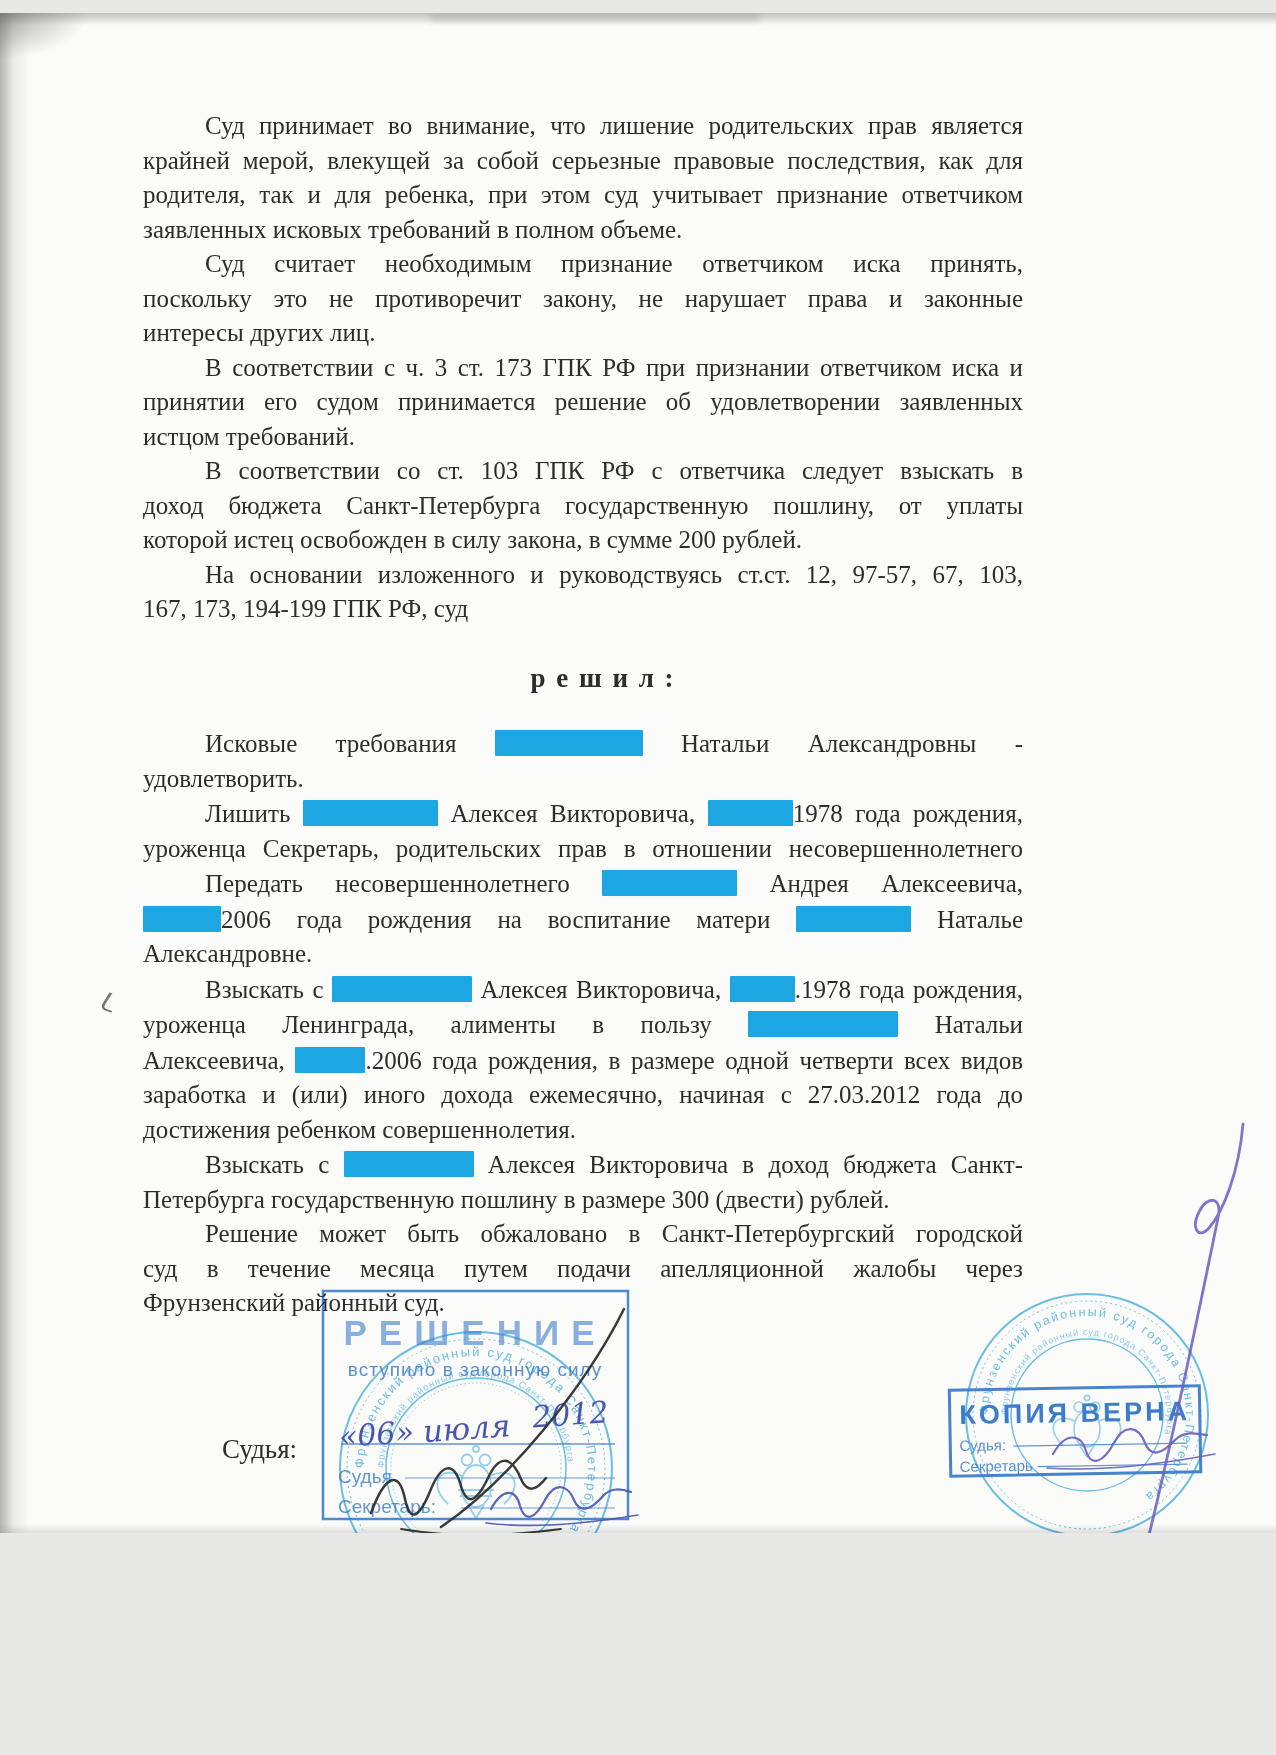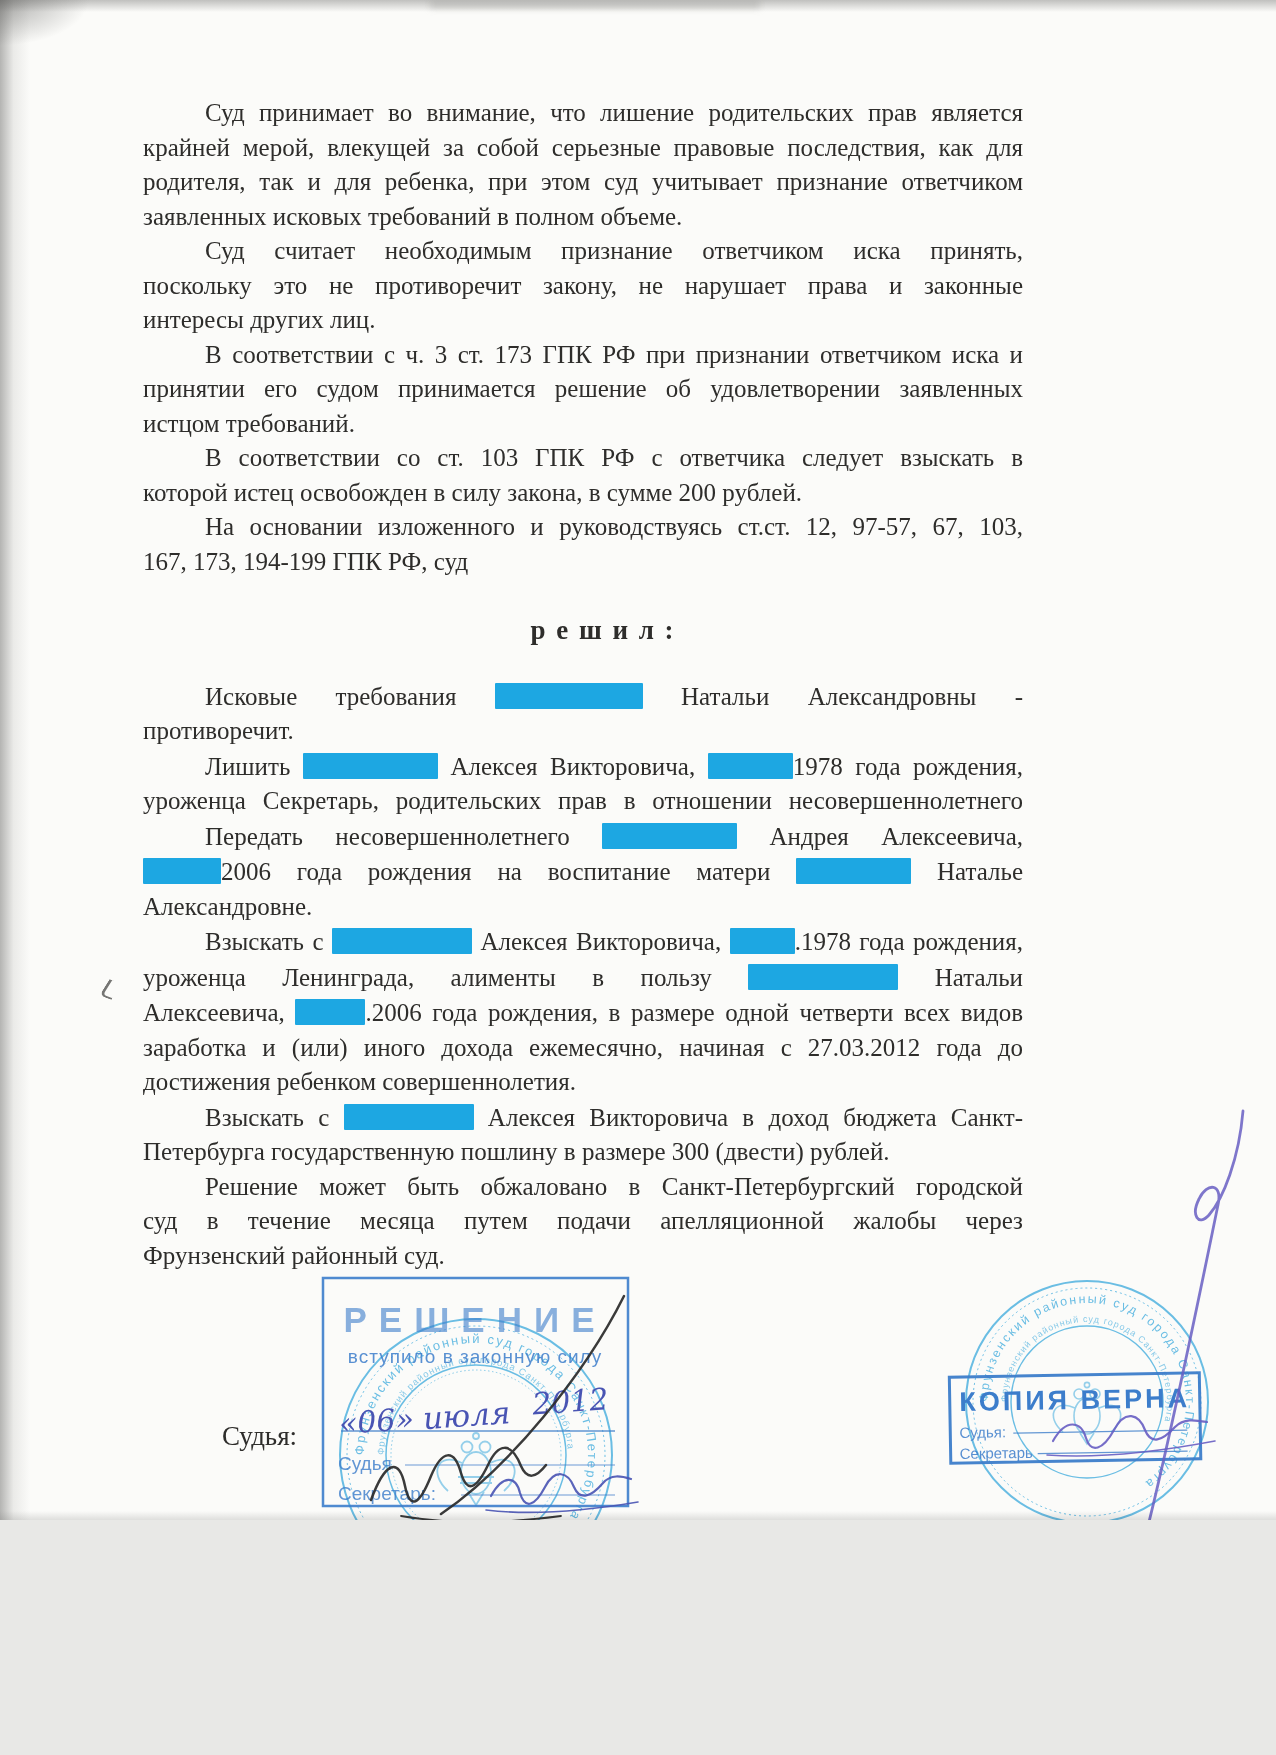--- a/index.html
+++ b/index.html
@@ -1,17 +1,17 @@
 <!DOCTYPE html>
 <html lang="ru" style="--redaction_blue: #1da7e2; --stamp_blue: #3d7fd0; --seal_cyan: #52b6e6; --pen_blue: #4a55b8; --pen_violet: #6a60c8; --ink_black: #2e2d2b;"><head>
 <meta charset="utf-8">
 <style>
   html,body { margin:0; padding:0; background:#e8e8e6; }
   .page {
-    position:relative; width:1276px; height:1520px; margin:0 auto;
+    position:relative; width:1276px; height:1520px; margin:13px auto;
     background:#fbfbf9; overflow:hidden;
     font-family:"Liberation Serif", serif; color:var(--ink_black,#2e2d2b);
   }
   
   .edge-left { position:absolute; left:0; top:0; width:30px; height:100%;
     background:linear-gradient(90deg, rgba(110,110,108,.50), rgba(175,175,172,.22) 45%, rgba(255,255,255,0)); }
   .edge-top { position:absolute; left:0; top:0; width:100%; height:12px;
     background:linear-gradient(180deg, rgba(120,120,118,.45), rgba(255,255,255,0)); }
   .edge-bottom { position:absolute; left:0; bottom:0; width:100%; height:9px;
     background:linear-gradient(0deg, rgba(120,120,118,.22), rgba(255,255,255,0)); }
@@ -65,28 +65,29 @@
         <div class="ln">крайней мерой, влекущей за собой серьезные правовые последствия, как для</div>
         <div class="ln">родителя, так и для ребенка, при этом суд учитывает признание ответчиком</div>
         <div class="ln last">заявленных исковых требований в полном объеме.</div>
         <div class="ln first">Суд считает необходимым признание ответчиком иска принять,</div>
         <div class="ln">поскольку это не противоречит закону, не нарушает права и законные</div>
         <div class="ln last">интересы других лиц.</div>
         <div class="ln first">В соответствии с ч. 3 ст. 173 ГПК РФ при признании ответчиком иска и</div>
         <div class="ln">принятии его судом принимается решение об удовлетворении заявленных</div>
         <div class="ln last">истцом требований.</div>
         <div class="ln first">В соответствии со ст. 103 ГПК РФ с ответчика следует взыскать в</div>
+        <div class="ln">доход бюджета Санкт-Петербурга государственную пошлину, от уплаты</div>
         <div class="ln last">которой истец освобожден в силу закона, в сумме 200 рублей.</div>
         <div class="ln first">На основании изложенного и руководствуясь ст.ст. 12, 97-57, 67, 103,</div>
         <div class="ln last">167, 173, 194-199 ГПК РФ, суд</div>
       </div>
     <div class="heading">р е ш и л :</div>
     <div id="lines-bottom">
         <div class="ln first">Исковые требования <span class="redact" style="width: 148px;"></span> Натальи Александровны -</div>
-        <div class="ln last">противоречит.</div>
+        <div class="ln last">удовлетворить.</div>
         <div class="ln first">Лишить <span class="redact" style="width: 135px;"></span> Алексея Викторовича, <span class="redact" style="width: 85px;"></span>1978 года рождения,</div>
         <div class="ln">уроженца Секретарь, родительских прав в отношении несовершеннолетнего</div>
         <div class="ln first">Передать несовершеннолетнего <span class="redact" style="width: 135px;"></span> Андрея Алексеевича,</div>
         <div class="ln"><span class="redact" style="width: 78px;"></span>2006 года рождения на воспитание матери <span class="redact" style="width: 115px;"></span> Наталье</div>
         <div class="ln last">Александровне.</div>
         <div class="ln first">Взыскать с <span class="redact" style="width: 140px;"></span> Алексея Викторовича, <span class="redact" style="width: 65px;"></span>.1978 года рождения,</div>
         <div class="ln">уроженца Ленинграда, алименты в пользу <span class="redact" style="width: 150px;"></span> Натальи</div>
         <div class="ln">Алексеевича, <span class="redact" style="width: 70px;"></span>.2006 года рождения, в размере одной четверти всех видов</div>
         <div class="ln">заработка и (или) иного дохода ежемесячно, начиная с 27.03.2012 года до</div>
         <div class="ln last">достижения ребенком совершеннолетия.</div>

